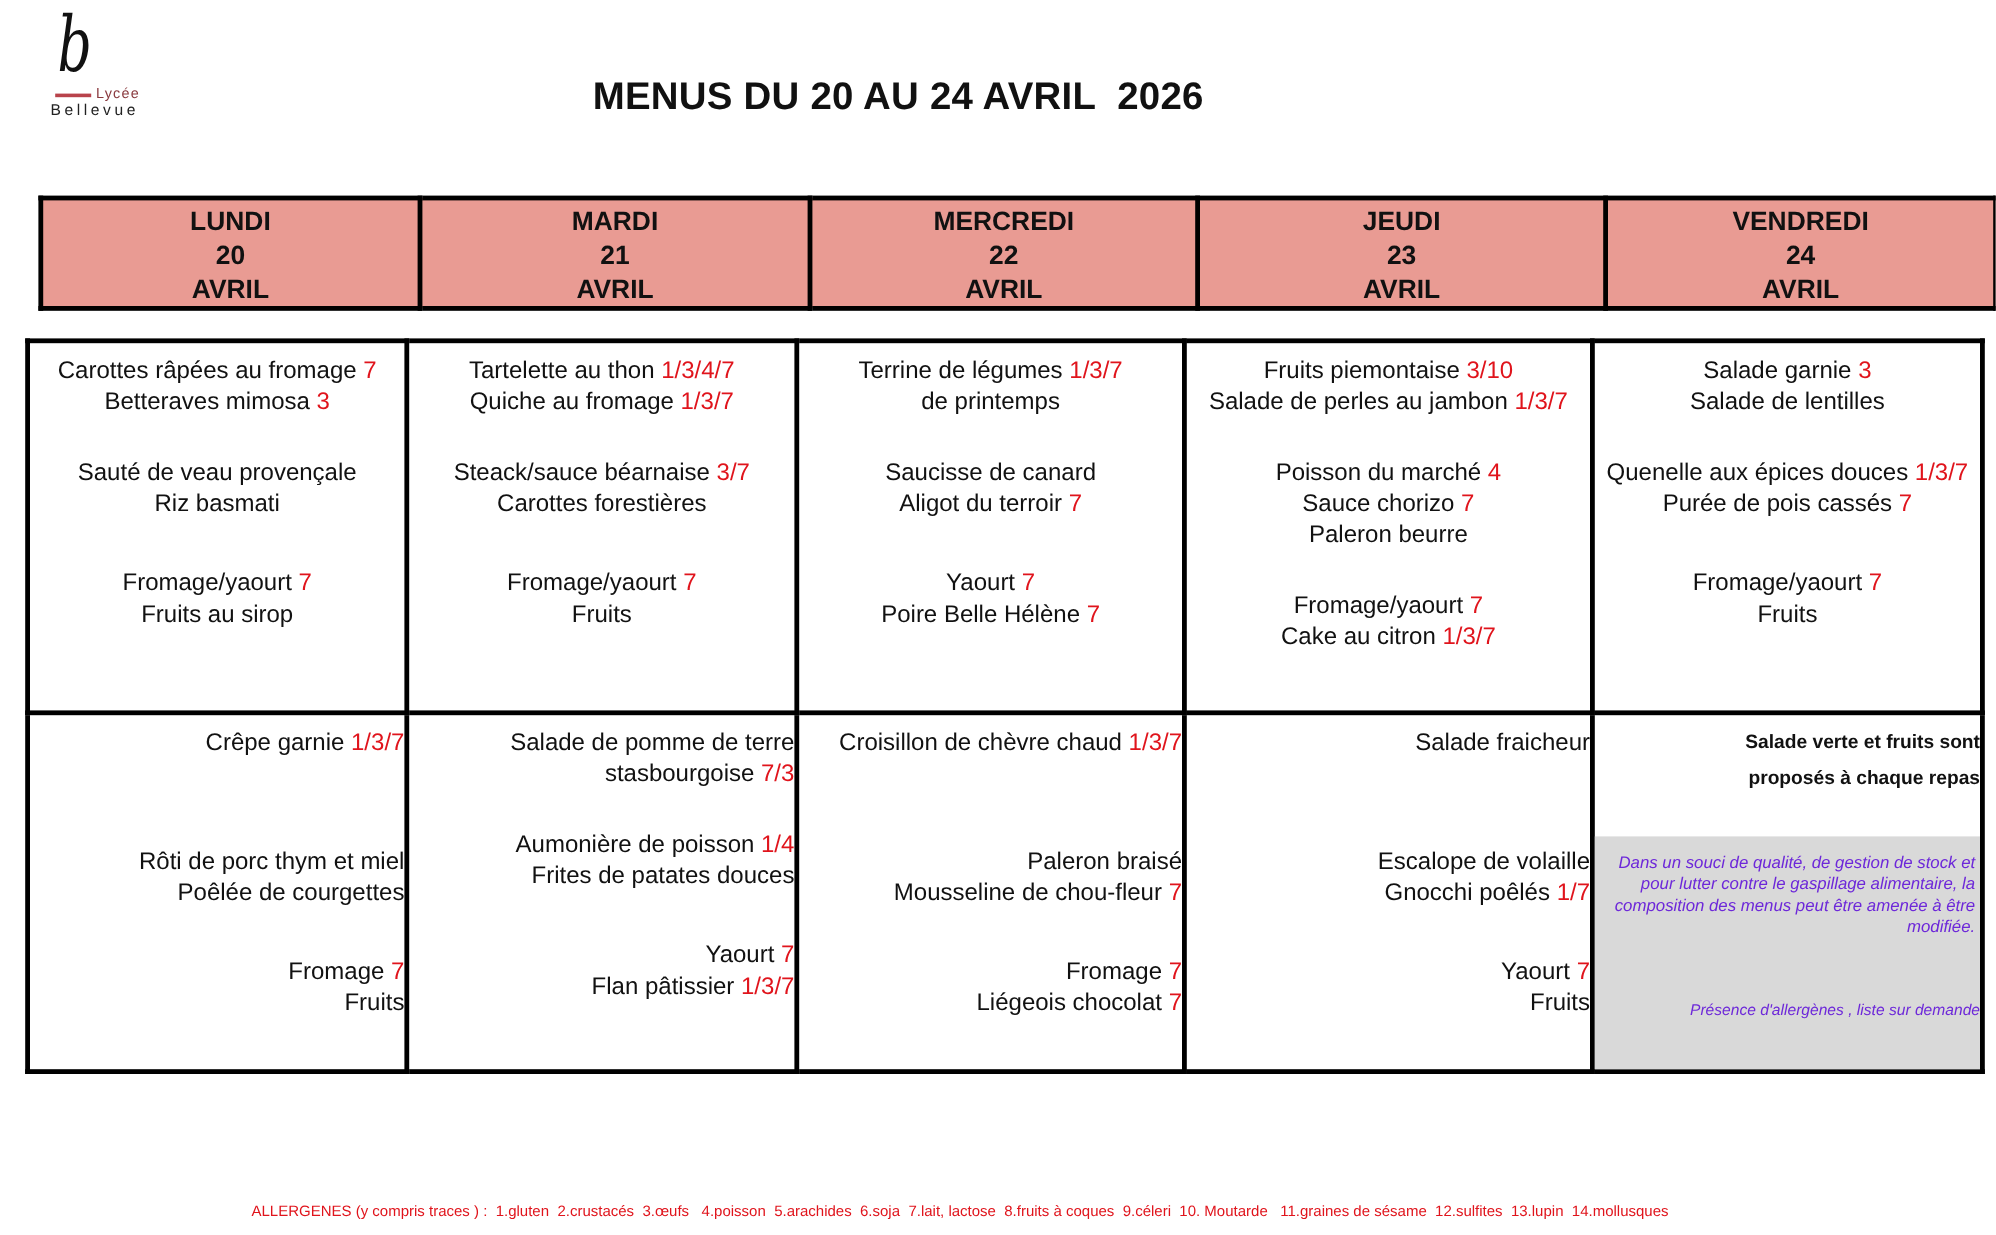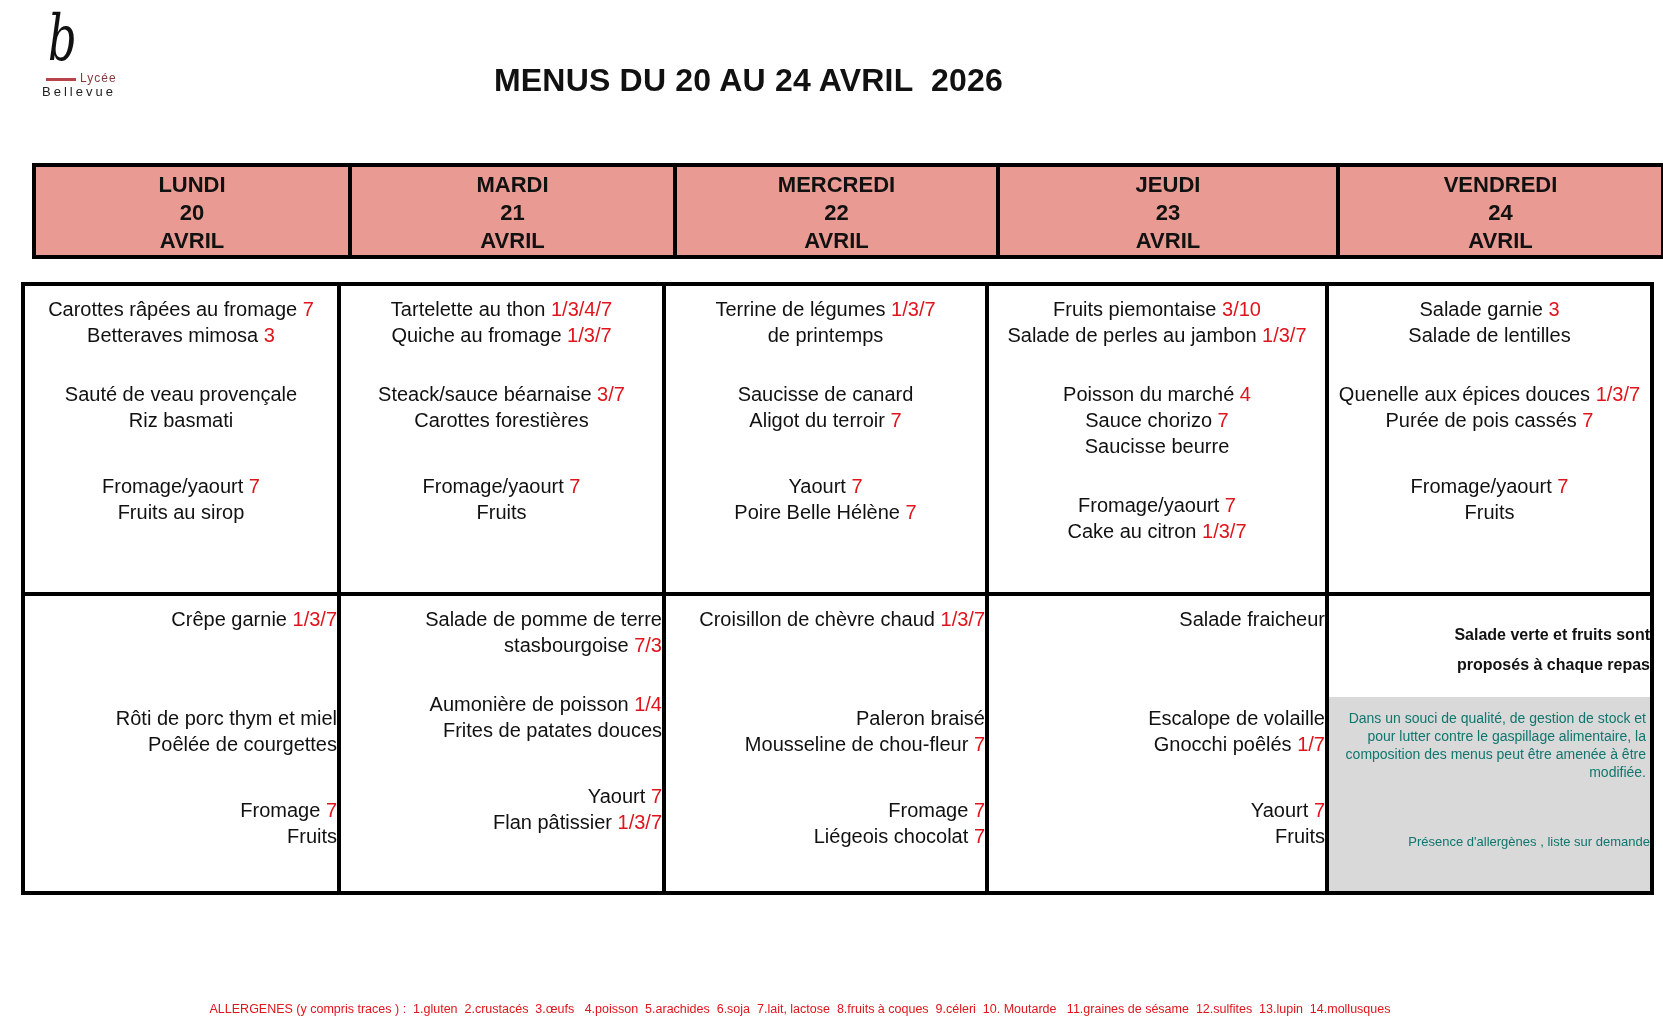--- a/index.html
+++ b/index.html
@@ -25,22 +25,22 @@
     .menu .hdr td.blank { background: #ffffff; }
     .menu .lunch td { height: 310px; padding-top: 10px; }
     .menu .dinner td { height: 299px; padding-top: 10px; text-align: right; }
 
     .item { font-size: 20px; line-height: 26px; min-height: 26px; white-space: nowrap; display: block; }
     .gap { display: block; height: 33px; }
     .gap2 { display: block; height: 40px; }
     .allergen { color: #e0141c; }
 
     .notes-cell { position: relative; padding: 0 !important; }
-    .notes-top { padding-top: 24px; font-weight: bold; font-size: 16px; line-height: 30px; height: 76px; }
-    .notes-gray { position: absolute; left: 0; right: 0; top: 101px; bottom: 0; background: #d9d9d9; font-size: 14px; line-height: 18px; padding: 12px 4px 0 4px; color: #0f766e; }
+    .notes-top { padding-top: 8px; font-weight: bold; font-size: 16px; line-height: 30px; height: 76px; }
+    .notes-gray { position: absolute; left: 0; right: 0; top: 101px; bottom: 0; background: #d9d9d9; font-style: italic; font-size: 14px; line-height: 18px; padding: 12px 4px 0 4px; color: #6d28d9; }
     .notes-gray .presence { position: absolute; left: 0; right: 0; bottom: 40px; font-size: 13px; }
 
     .footer { position: absolute; left: 0; width: 1600px; top: 1002px; text-align: center; color: #e0141c; font-size: 12.5px; white-space: pre; }
   </style>
 </head>
 <body>
 
 <div class="logo">
   <span class="b">b</span>
   <span class="bar"></span>
@@ -128,21 +128,21 @@
           <span class="gap2"></span>
           <div class="item"><span>Yaourt</span> <span class="allergen">7</span></div>
           <div class="item"><span>Poire Belle Hélène</span> <span class="allergen">7</span></div>
         </td>
         <td>
           <div class="item"><span>Fruits piemontaise</span> <span class="allergen">3/10</span></div>
           <div class="item"><span>Salade de perles au jambon</span> <span class="allergen">1/3/7</span></div>
           <span class="gap"></span>
           <div class="item"><span>Poisson du marché</span> <span class="allergen">4</span></div>
           <div class="item"><span>Sauce chorizo</span> <span class="allergen">7</span></div>
-          <div class="item"><span>Saucisse beurre</span></div>
+          <div class="item"><span>Paleron beurre</span></div>
           <span class="gap"></span>
           <div class="item"><span>Fromage/yaourt</span> <span class="allergen">7</span></div>
           <div class="item"><span>Cake au citron</span> <span class="allergen">1/3/7</span></div>
         </td>
         <td>
           <div class="item"><span>Salade garnie</span> <span class="allergen">3</span></div>
           <div class="item"><span>Salade de lentilles</span></div>
           <span class="gap"></span>
           <div class="item"><span>Quenelle aux épices douces</span> <span class="allergen">1/3/7</span></div>
           <div class="item"><span>Purée de pois cassés</span> <span class="allergen">7</span></div>

